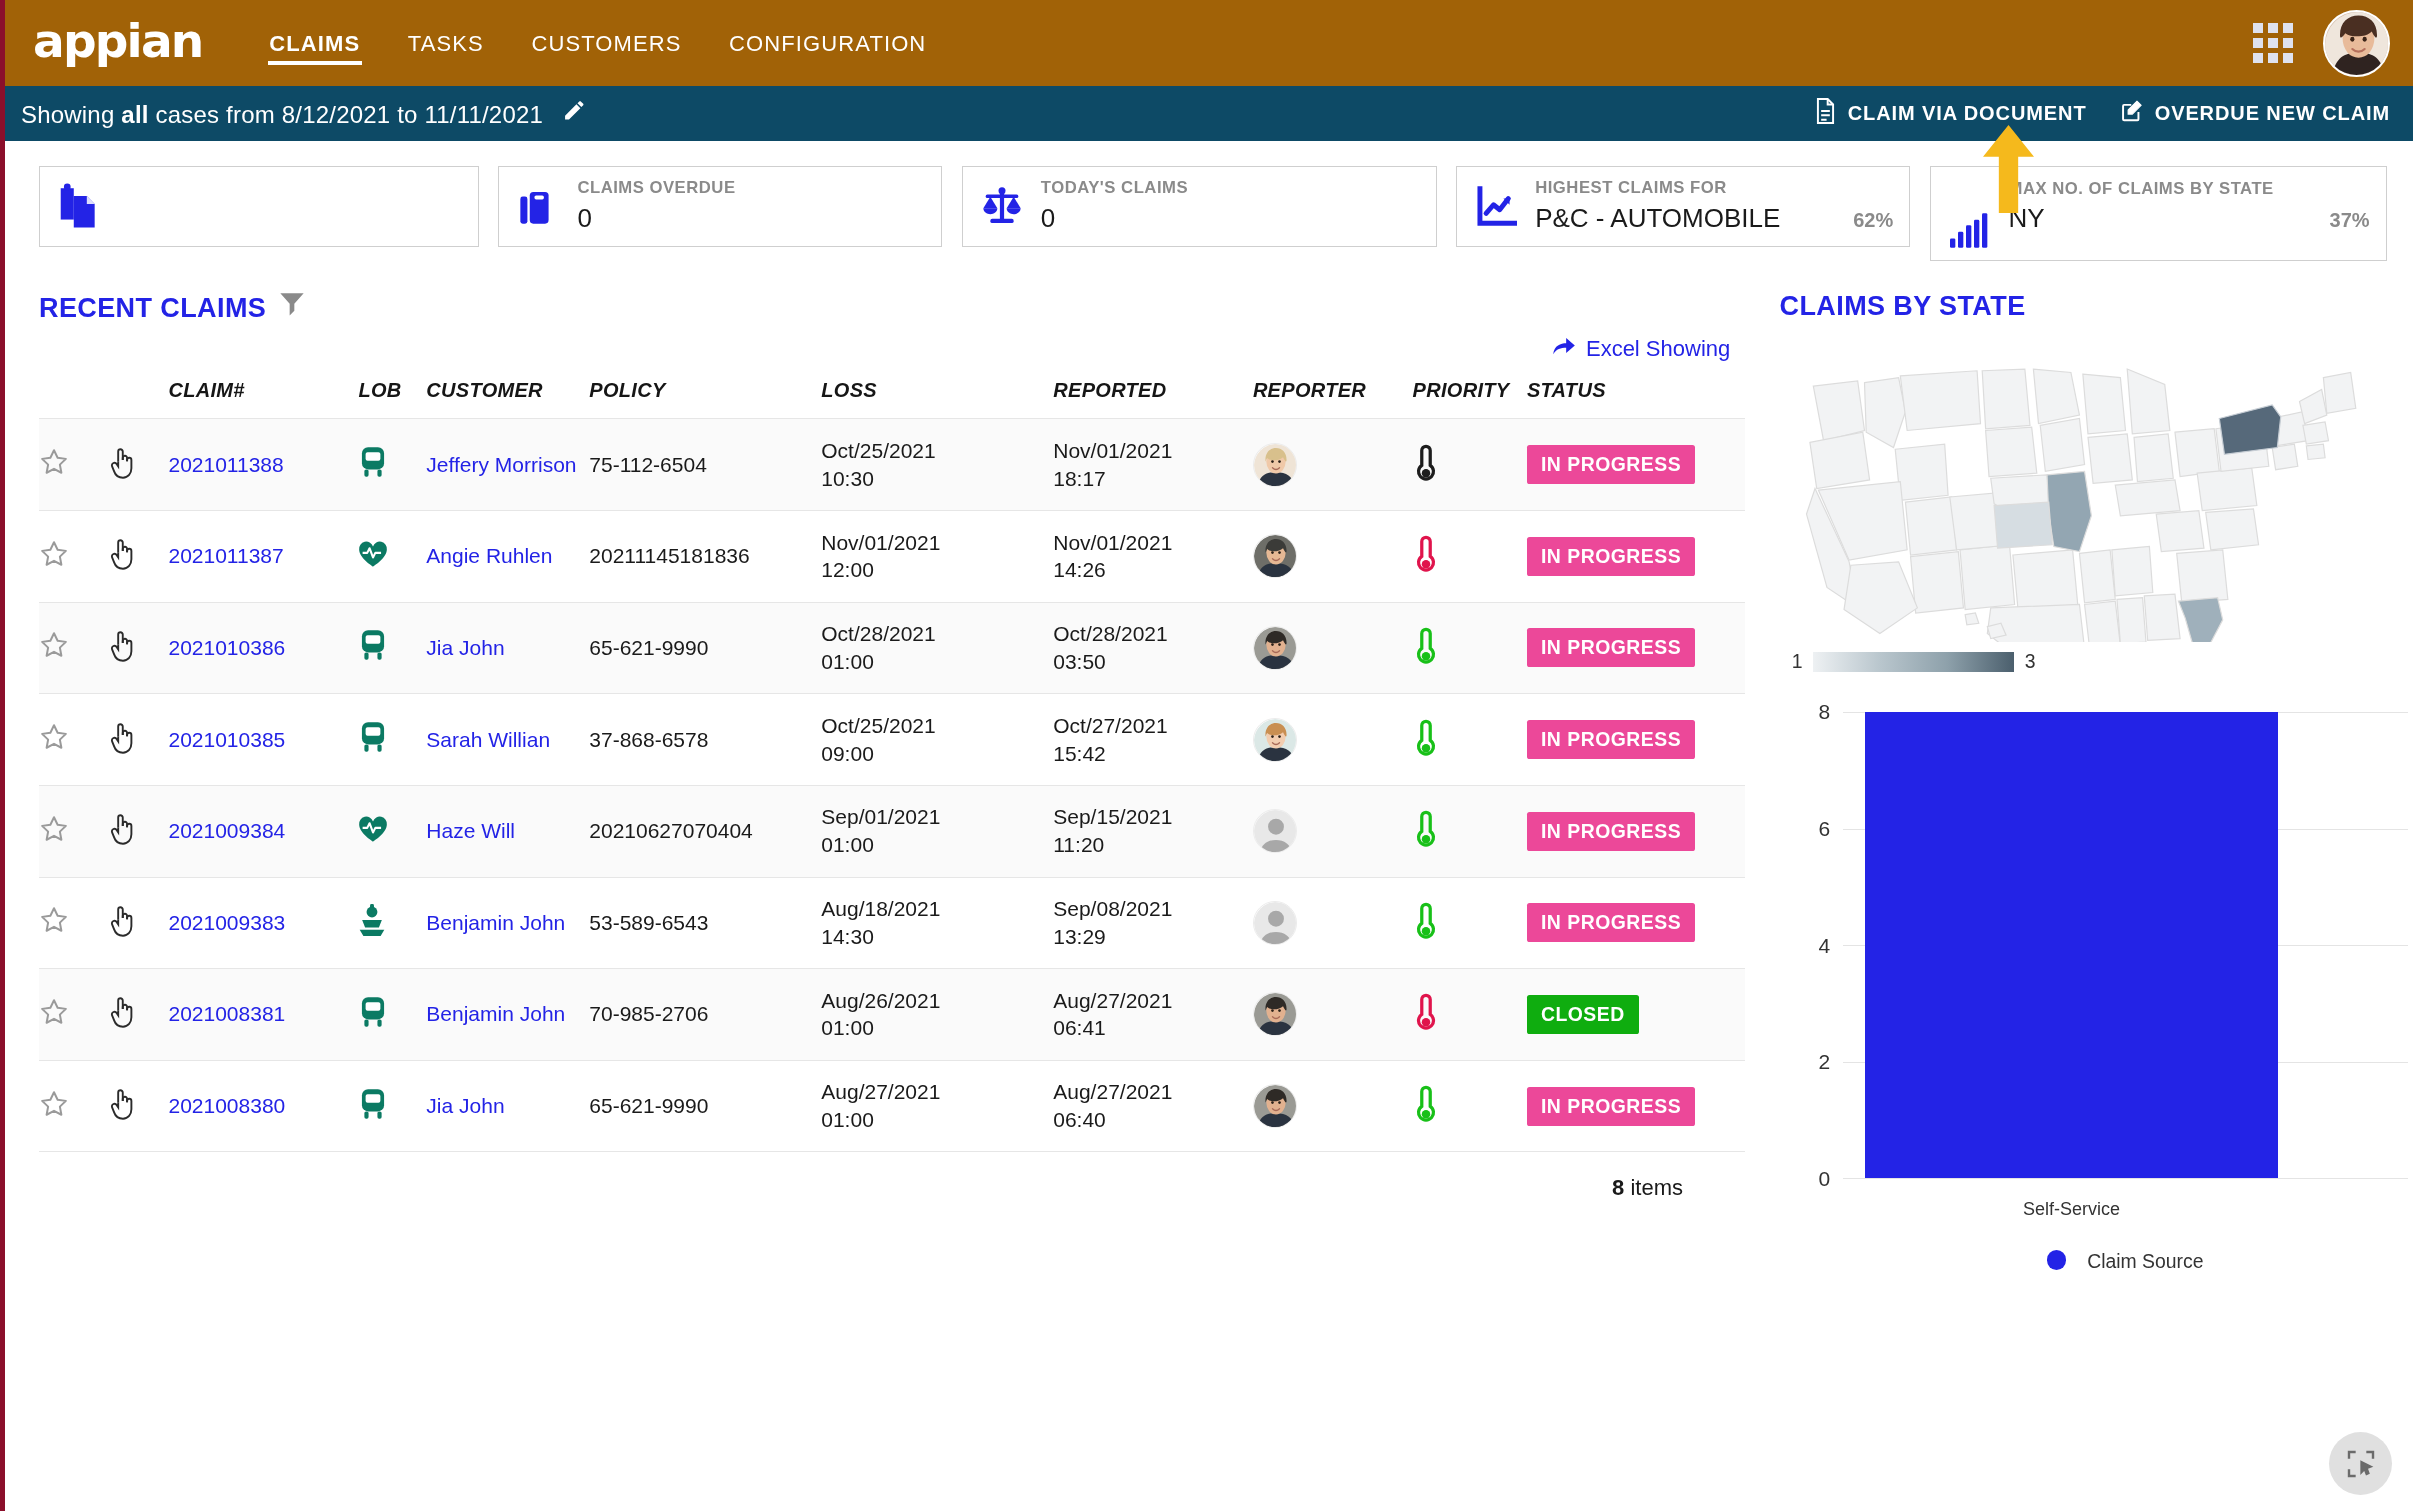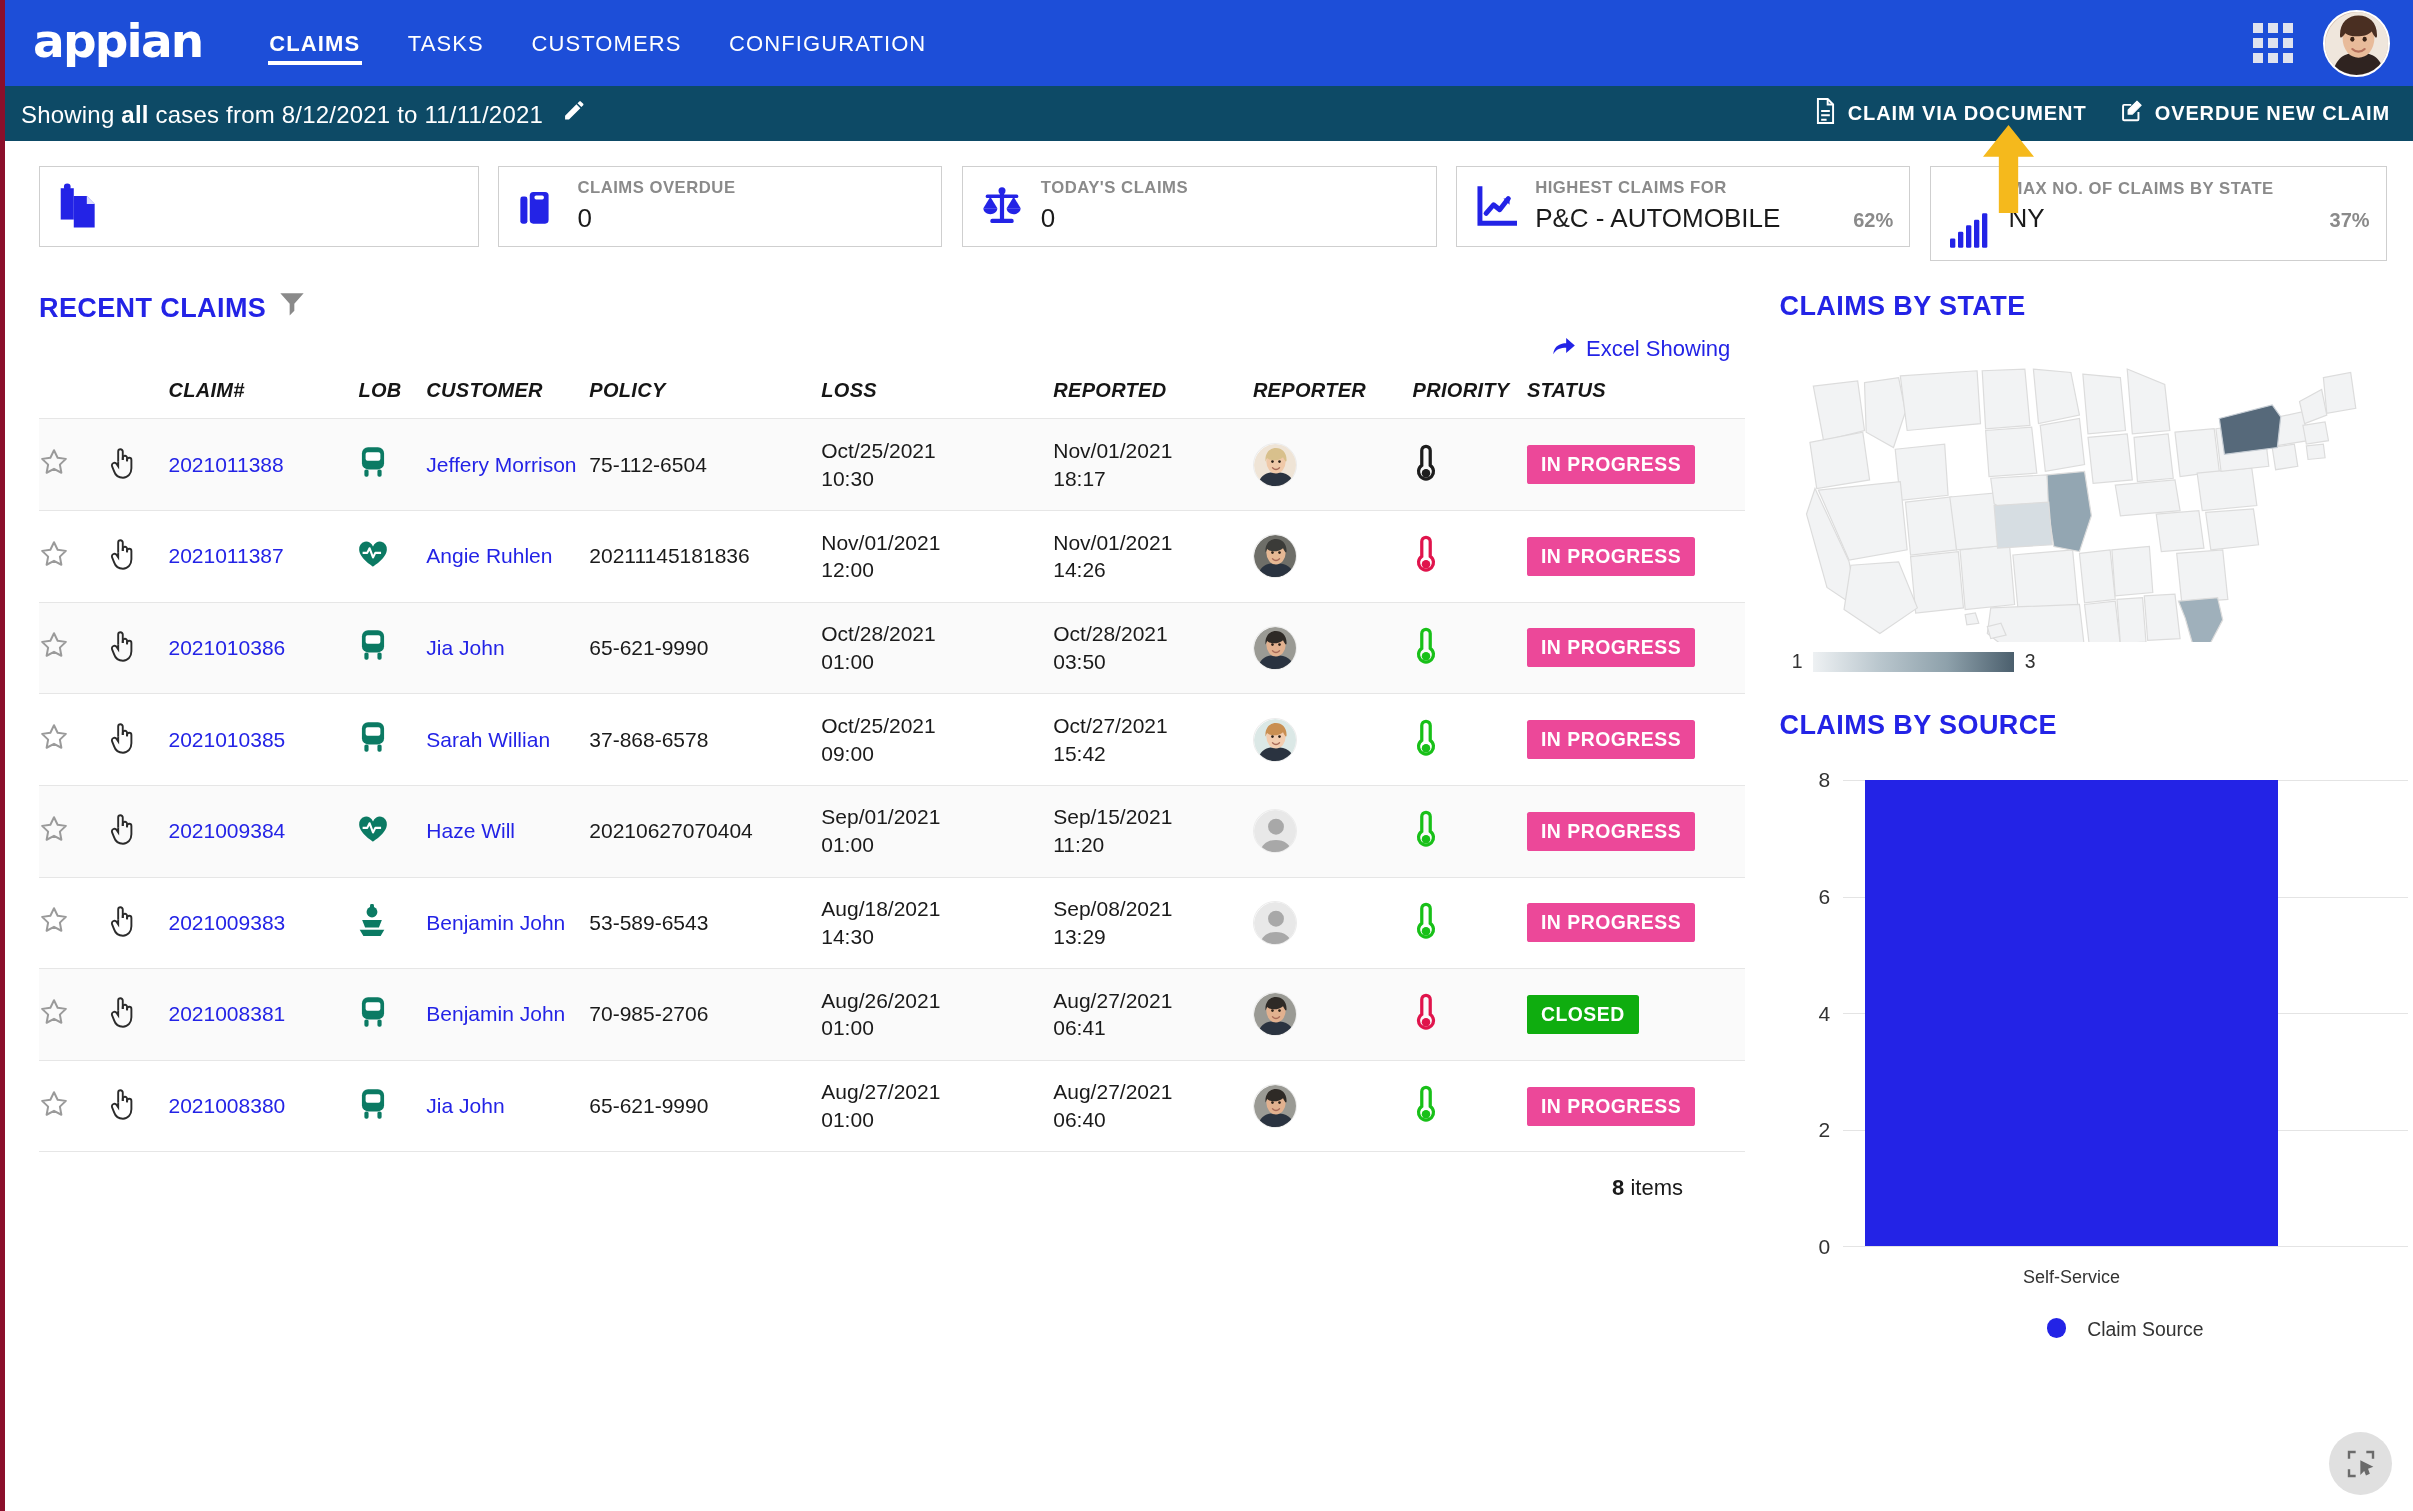--- a/index.html
+++ b/index.html
@@ -12,21 +12,21 @@
   body { position: relative; }
 
   
   .left-accent {
     position: absolute; left: 0; top: 0; width: 5.3px; height: 1511px;
     background: #8b0f2b; z-index: 40;
   }
 
   
   .topnav {
-    position: relative; height: 86px; background: #1d4ed8;
+    position: relative; height: 86px; background: #a16207;
     display: flex; align-items: center; padding: 0 23px 0 33px;
   }
   .logo {
     color: #fff; font-size: 47px; font-weight: 700; letter-spacing: -1.8px;
     font-family: "DejaVu Sans", sans-serif; line-height: 1;
     margin-right: 65px; position: relative; top: -2.6px;
   }
   .navlinks { display: flex; align-items: center; gap: 44px; height: 100%; }
   .navlink {
     color: #ffffff; font-size: 22px; letter-spacing: 1.1px; font-weight: 400;
@@ -808,21 +808,20 @@
         <path d="M230 180 L294 176 L298 226 L234 230 Z" fill="#d6dde2" stroke="#dcdcdc" stroke-width="1.4"></path>
       </svg>
     </div>
 
     <div class="map-legend">
       <span>1</span>
       <div class="grad"></div>
       <span>3</span>
     </div>
 
-    <div class="section-title chart-title">CLAIMS BY SOURCE</div>
 
     <div class="chart-area">
       <div class="chart-plot" id="chart-plot">
           <div class="gridline" style="top: 100%;">
             <div class="ytick" style="top: 100%;">0</div>
           </div>
           <div class="gridline" style="top: 75%;">
             <div class="ytick" style="top: 75%;">2</div>
           </div>
           <div class="gridline" style="top: 50%;">

